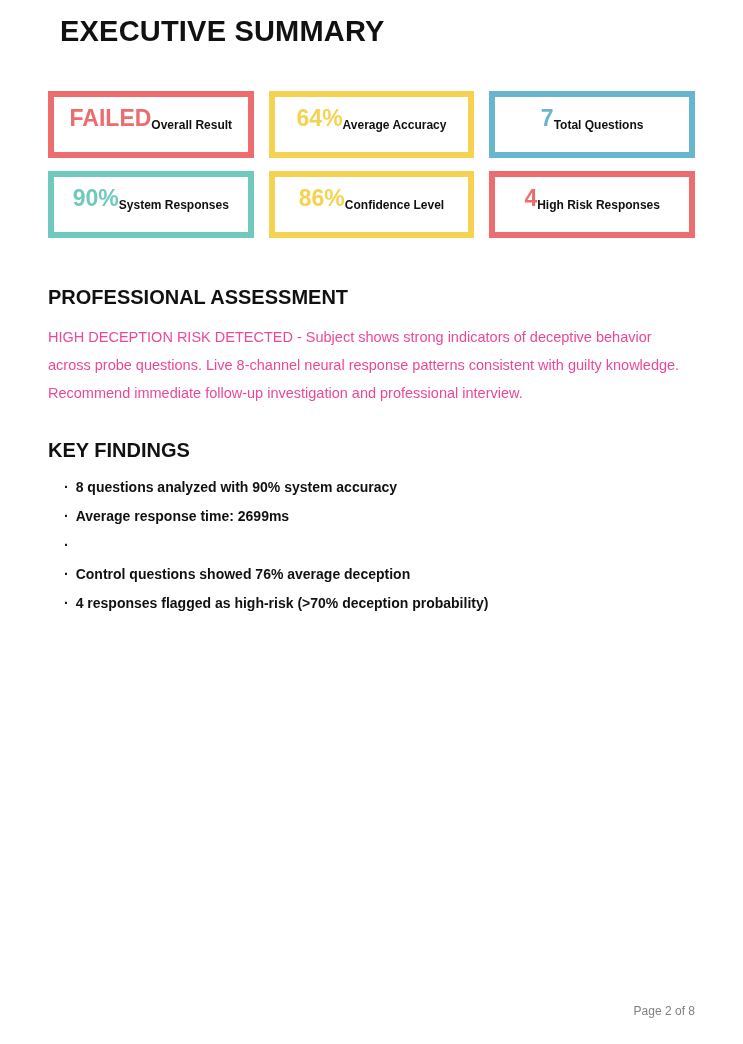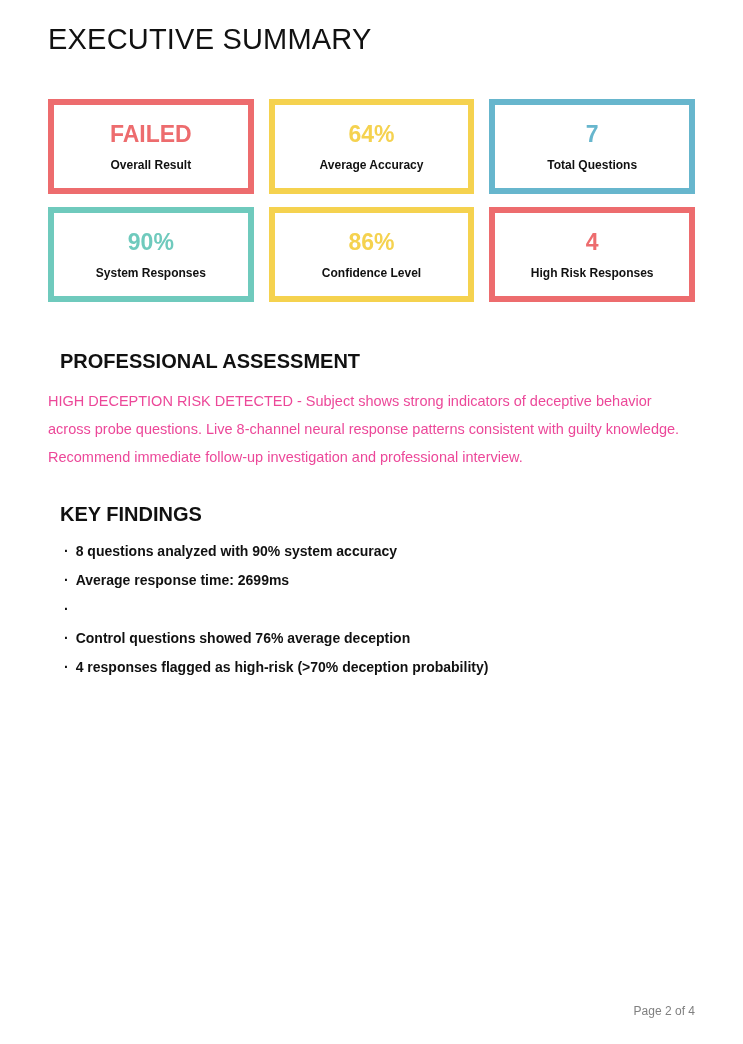--- a/index.html
+++ b/index.html
@@ -8,62 +8,62 @@
     height: 1044px;
     background: #ffffff;
     font-family: "Liberation Sans", sans-serif;
     color: #111111;
     position: relative;
     overflow: hidden;
   }
   .content { padding: 0 48px; }
 
   .page-title {
-    margin: 0;
-    padding-top: 24px;
+    margin: 12px;
+    padding-top: 4px;
     font-size: 29px;
     line-height: 30px;
-    font-weight: normal;
+    font-weight: bold;
     letter-spacing: 0.2px;
     color: #111111;
   }
 
   .cards {
     display: grid;
     grid-template-columns: repeat(3, 1fr);
     gap: 13px 15px;
     margin-top: 45px;
   }
   .card {
     box-sizing: border-box;
-    height: 95px;
+    height: 67px;
     border: 6px solid var(--accent, #ccc);
     background: #ffffff;
     display: flex;
-    flex-direction: column;
+    flex-direction: row;
     align-items: center;
     justify-content: center;
     text-align: center;
   }
   .card-value {
     font-size: 23px;
     font-weight: bold;
     color: var(--accent, #333);
     line-height: 1;
     margin-bottom: 13px;
   }
   .card-label {
     font-size: 12px;
     font-weight: bold;
     color: #111111;
     line-height: 1;
   }
 
   .section-heading {
-    margin: 12px;
+    margin: 0;
     font-size: 20px;
     font-weight: bold;
     color: #111111;
     line-height: 1.05;
   }
   .section-heading.assessment { margin-top: 49px; }
   .section-heading.findings   { margin-top: 33px; }
 
   .assessment-body {
     margin: 15px 0 0 0;
@@ -165,13 +165,13 @@
       <span>Control questions showed 76% average deception</span>
     </li>
     <li class="finding">
       <span class="bullet">·</span>
       <span>4 responses flagged as high-risk (&gt;70% deception probability)</span>
     </li>
   </ul>
 
 </div>
 
-<div class="page-footer">Page 2 of 4</div>
+<div class="page-footer">Page 2 of 8</div>
 
 </body></html>

